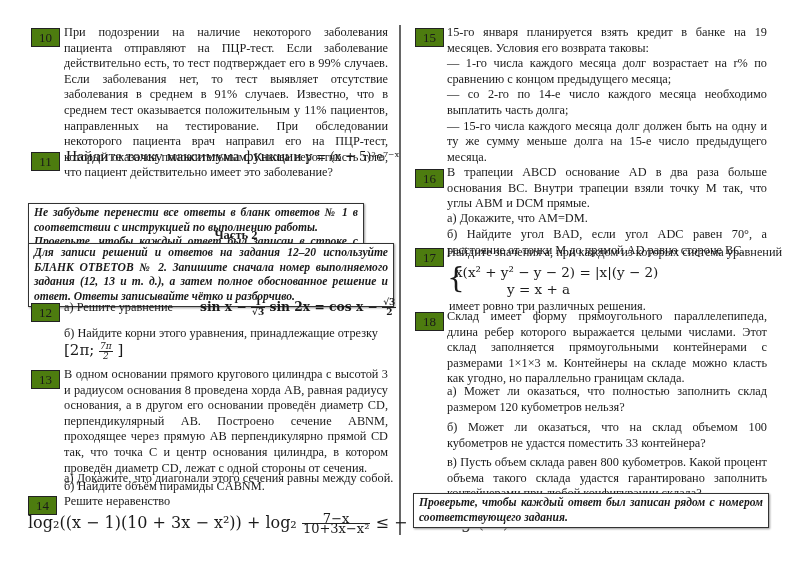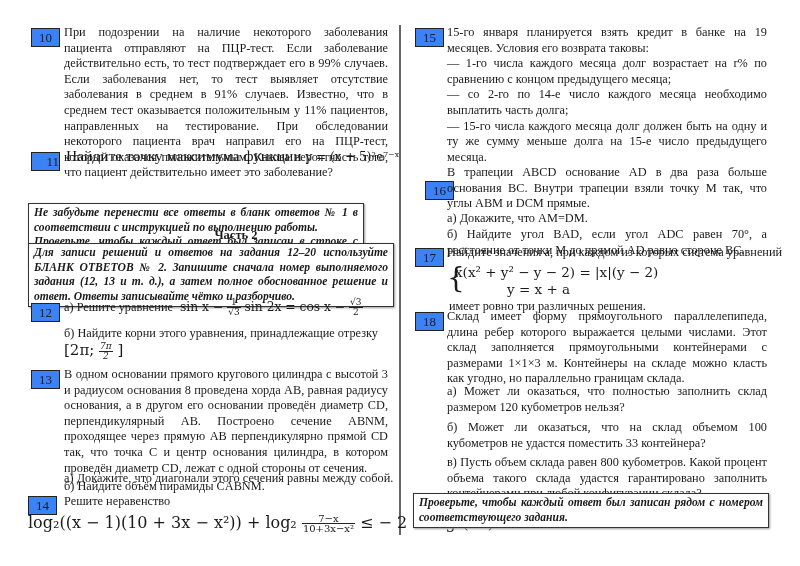--- a/index.html
+++ b/index.html
@@ -3,21 +3,21 @@
 <meta charset="utf-8">
 <style>
   html, body { margin:0; padding:0; background:#ffffff; }
   body { width:800px; height:566px; position:relative; overflow:hidden;
          font-family:"Liberation Serif", "DejaVu Serif", serif; color:#1a1a1a; }
   .col { position:absolute; top:0; }
   .col-left { left:0; width:400px; }
   .col-right { left:400px; width:400px; }
   .divider { position:absolute; left:399px; top:25px; width:2px; height:510px; background:#666; }
   .num { position:absolute; width:27px; height:17px; border:1px solid #222;
-         font-size:13px; line-height:17px; text-align:center; background:#3b82f6; }
+         font-size:13px; line-height:17px; text-align:center; background:#4d7c0f; }
   .text { position:absolute; font-size:12.3px; line-height:15.6px; text-align:justify; }
   .text p { margin:0; }
   .it { font-style:italic; }
 
   .notice { position:absolute; border:1px solid #333; box-shadow:1px 1px 2px #999;
             font-size:11.6px; line-height:14.6px; font-style:italic; font-weight:bold;
             padding:2px 5px; text-align:justify; background:#fff; }
   .heading { position:absolute; font-weight:bold; font-size:12.5px; text-align:center; }
 
   .math { font-family:"DejaVu Serif", serif; font-style:normal; }
@@ -32,41 +32,41 @@
 <div class="divider"></div>
 
 <div class="col col-left">
 
   <div>
     <div class="num" style="left:31px; top:28px;">10</div>
     <div class="text" style="left:64px; top:25px; width:324px;">При подозрении на наличие некоторого заболевания пациента отправляют на ПЦР-тест. Если заболевание действительно есть, то тест подтверждает его в 99% случаев. Если заболевания нет, то тест выявляет отсутствие заболевания в среднем в 91% случаев. Известно, что в среднем тест оказывается положительным у 11% пациентов, направленных на тестирование. При обследовании некоторого пациента врач направил его на ПЦР-тест, который оказался положительным. Какова вероятность того, что пациент действительно имеет это заболевание?</div>
   </div>
 
   <div>
-    <div class="num" style="left:31px; top:152px;text-align:right;">11</div>
+    <div class="num" style="left:31px; top:152px;">11</div>
     <div style="position:absolute; left:66px; top:147px; width:330px; font-size:15.5px; white-space:nowrap;">
       <span>Найдите точку максимума функции</span>
       <span class="math it" style="font-size:12px;">y = (x + 5)²e⁷⁻ˣ</span>
     </div>
   </div>
 
   <div class="notice" style="left:28px; top:175px; width:324px;margin-top:28px;">
     <div>Не забудьте перенести все ответы в бланк ответов № 1 в соответствии с инструкцией по выполнению работы.</div>
     <div>Проверьте, чтобы каждый ответ был записан в строке с номером соответствующего задания.</div>
   </div>
 
   <div class="heading" style="left:28px; top:228px; width:336px;padding-left:40px;">Часть 2</div>
 
   <div class="notice" style="left:28px; top:243px; width:354px;">Для записи решений и ответов на задания 12–20 используйте БЛАНК ОТВЕТОВ № 2. Запишите сначала номер выполняемого задания (12, 13 и т. д.), а затем полное обоснованное решение и ответ. Ответы записывайте чётко и разборчиво.</div>
 
   <div>
     <div class="num" style="left:31px; top:303px;">12</div>
     <div class="text" style="left:64px; top:298px; width:330px; white-space:nowrap;">
       <span>а) Решите уравнение</span>
-      <span class="math" style="margin-left:4px;">
+      <span class="math" style="margin-left:24px;font-weight:bold;">
         <span>sin x −</span>
         <span class="frac"><span class="n">1</span><span class="d">√3</span></span>
         <span>sin 2x = cos x −</span>
         <span class="frac"><span class="n">√3</span><span class="d">2</span></span>
       </span>
     </div>
     <div class="text" style="left:64px; top:326px; width:324px;">б) Найдите корни этого уравнения, принадлежащие отрезку</div>
     <div class="math" style="position:absolute; left:64px; top:341px; font-size:15px;">
       <span>[2π;</span>
       <span class="frac it"><span class="n">7π</span><span class="d">2</span></span>
@@ -79,40 +79,40 @@
     <div class="text" style="left:64px; top:367px; width:324px;">В одном основании прямого кругового цилиндра с высотой 3 и радиусом основания 8 проведена хорда AB, равная радиусу основания, а в другом его основании проведён диаметр CD, перпендикулярный AB. Построено сечение ABNM, проходящее через прямую AB перпендикулярно прямой CD так, что точка C и центр основания цилиндра, в котором проведён диаметр CD, лежат с одной стороны от сечения.</div>
     <div class="text" style="left:64px; top:471px; width:330px; white-space:nowrap;">а) Докажите, что диагонали этого сечения равны между собой.</div>
     <div class="text" style="left:64px; top:479px; width:330px;">б) Найдите объём пирамиды CABNM.</div>
   </div>
 
   <div>
     <div class="num" style="left:28px; top:496px;">14</div>
     <div class="text" style="left:64px; top:494px; width:300px;">Решите неравенство</div>
     <div class="bigeq" style="position:absolute; left:28px; top:513px; white-space:nowrap;">
       <span>log₂((x − 1)(10 + 3x − x²)) + log₂</span>
-      <span class="frac" style="font-size:10px;"><span class="n">7−x</span><span class="d">10+3x−x²</span></span>
+      <span class="frac" style="font-size:13px;"><span class="n">7−x</span><span class="d">10+3x−x²</span></span>
       <span>≤ − 2 + log₂(9x)</span>
     </div>
   </div>
 </div>
 
 <div class="col col-right">
 
   <div>
     <div class="num" style="left:15px; top:28px;">15</div>
     <div class="text" style="left:47px; top:25px; width:320px;">
       <p>15-го января планируется взять кредит в банке на 19 месяцев. Условия его возврата таковы:</p>
       <p>— 1-го числа каждого месяца долг возрастает на r% по сравнению с концом предыдущего месяца;</p>
       <p>— со 2-го по 14-е число каждого месяца необходимо выплатить часть долга;</p>
       <p>— 15-го числа каждого месяца долг должен быть на одну и ту же сумму меньше долга на 15-е число предыдущего месяца.</p>
     </div>
   </div>
 
   <div>
-    <div class="num" style="left:15px; top:181px;margin-left:10px;">16</div>
+    <div class="num" style="left:15px; top:169px;">16</div>
     <div class="text" style="left:47px; top:165px; width:320px;">В трапеции ABCD основание AD в два раза больше основания BC. Внутри трапеции взяли точку M так, что углы ABM и DCM прямые.</div>
     <div class="text" style="left:47px; top:211px; width:320px;">а) Докажите, что AM=DM.</div>
     <div class="text" style="left:47px; top:227px; width:320px;">б) Найдите угол BAD, если угол ADC равен 70°, а расстояние от точки M до прямой AD равно стороне BC.</div>
   </div>
 
   <div>
     <div class="num" style="left:15px; top:248px;">17</div>
     <div class="text" style="left:47px; top:245px; width:330px; white-space:nowrap;">Найдите значения a, при каждом из которых система уравнений</div>
     <div style="position:absolute; left:47px; top:263px; font-size:13.5px;" class="math it">
       <span style="position:absolute; left:0; top:0; font-size:28px; line-height:30px; font-style:normal;">{</span>

